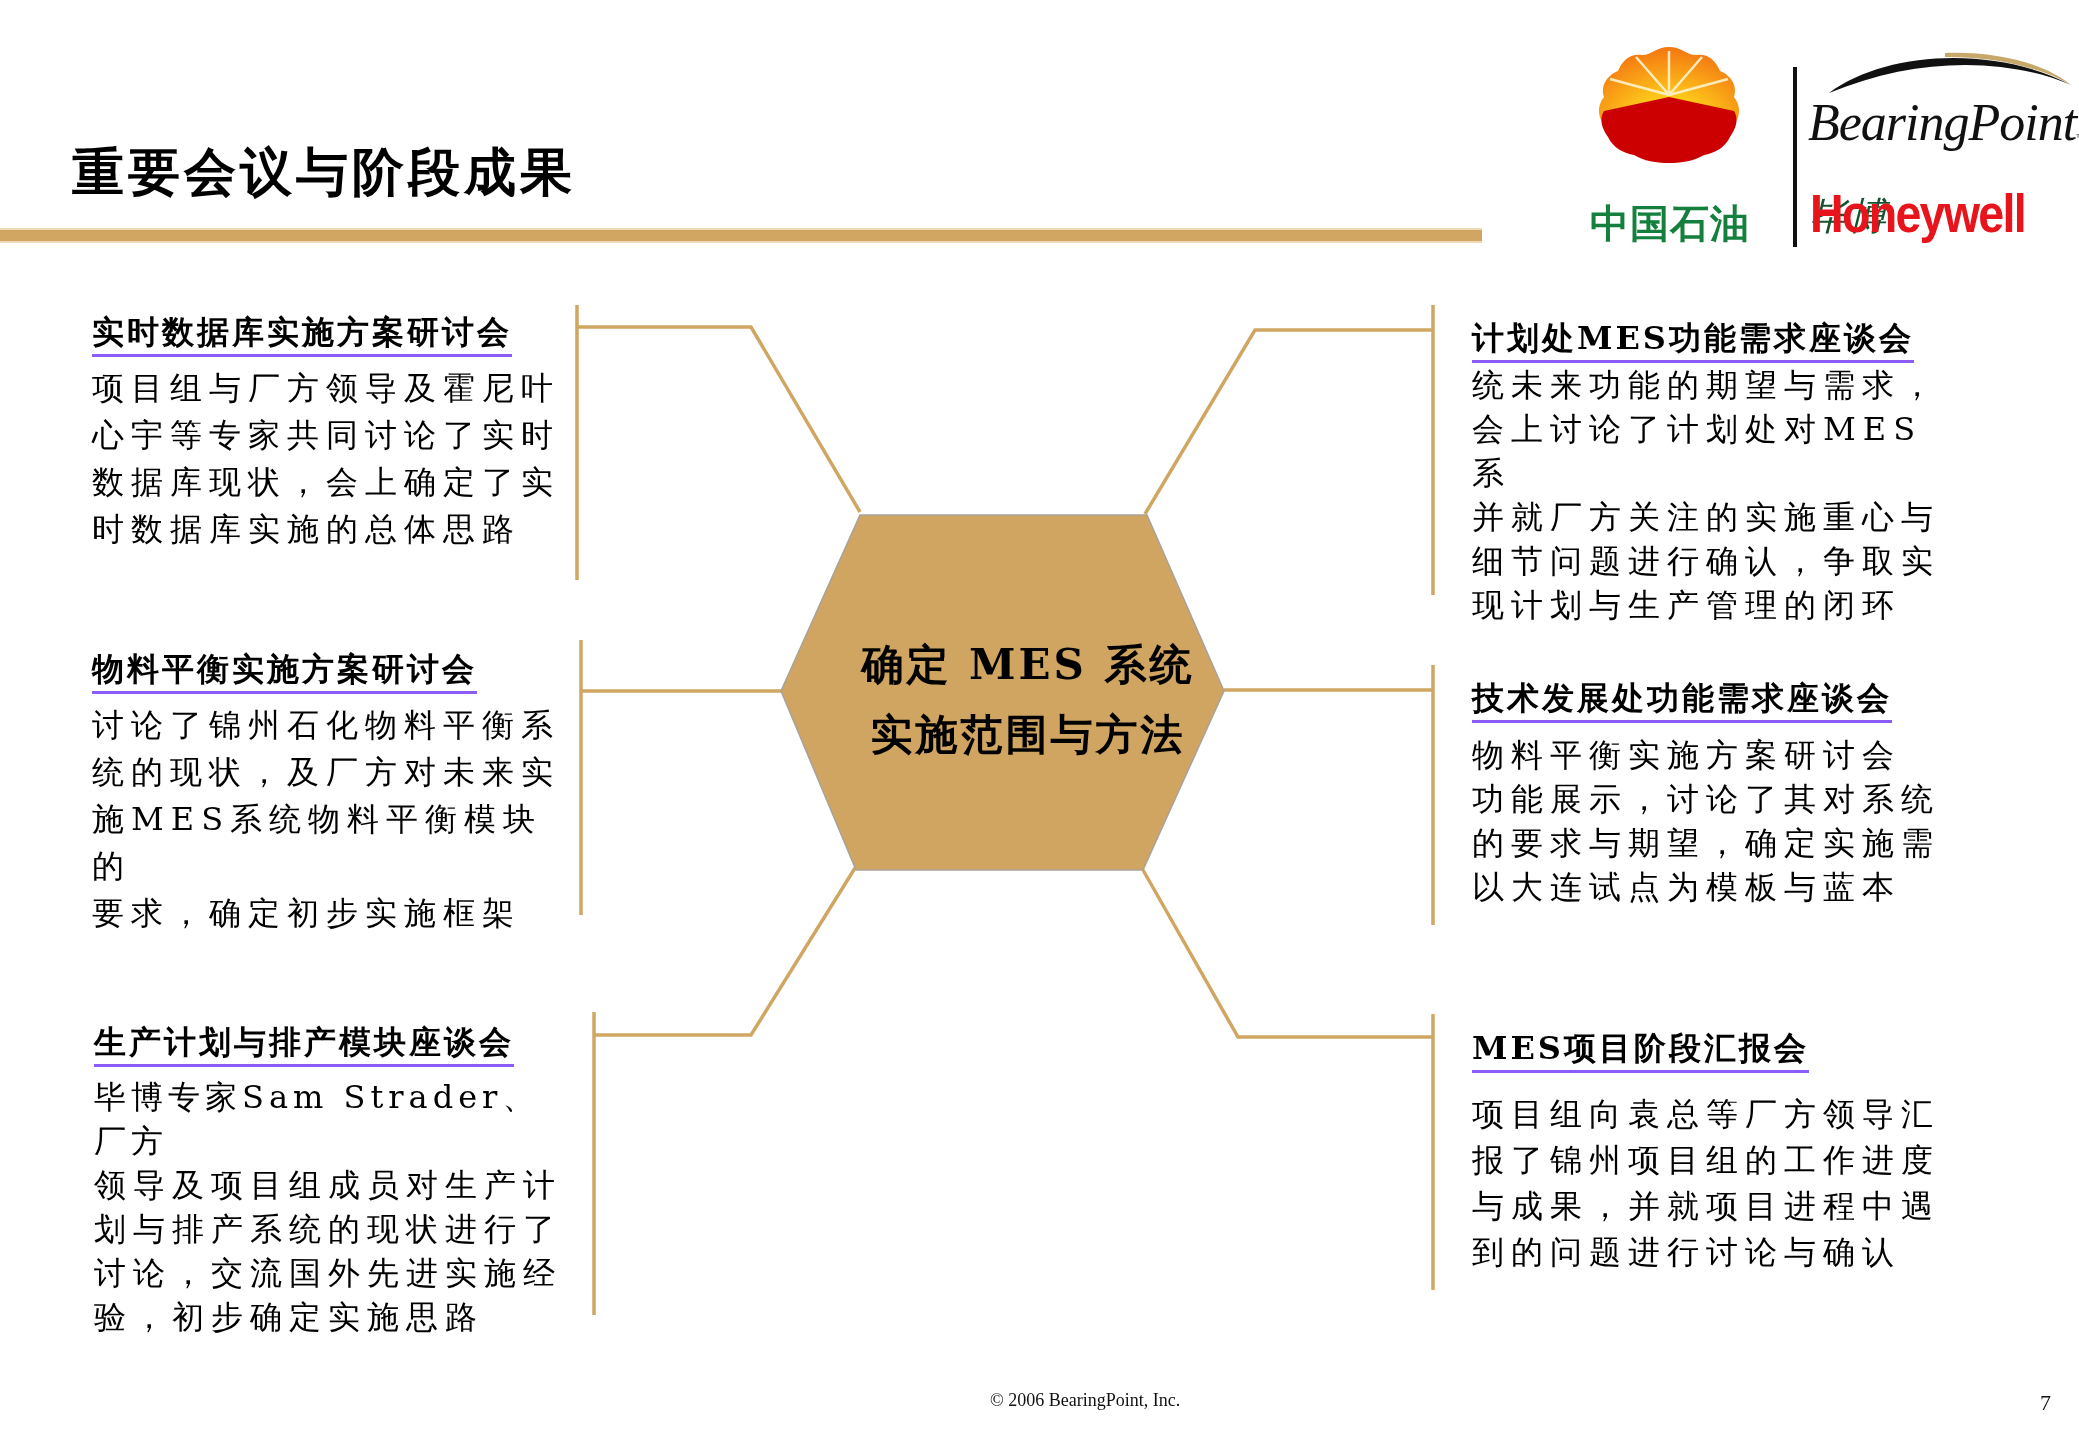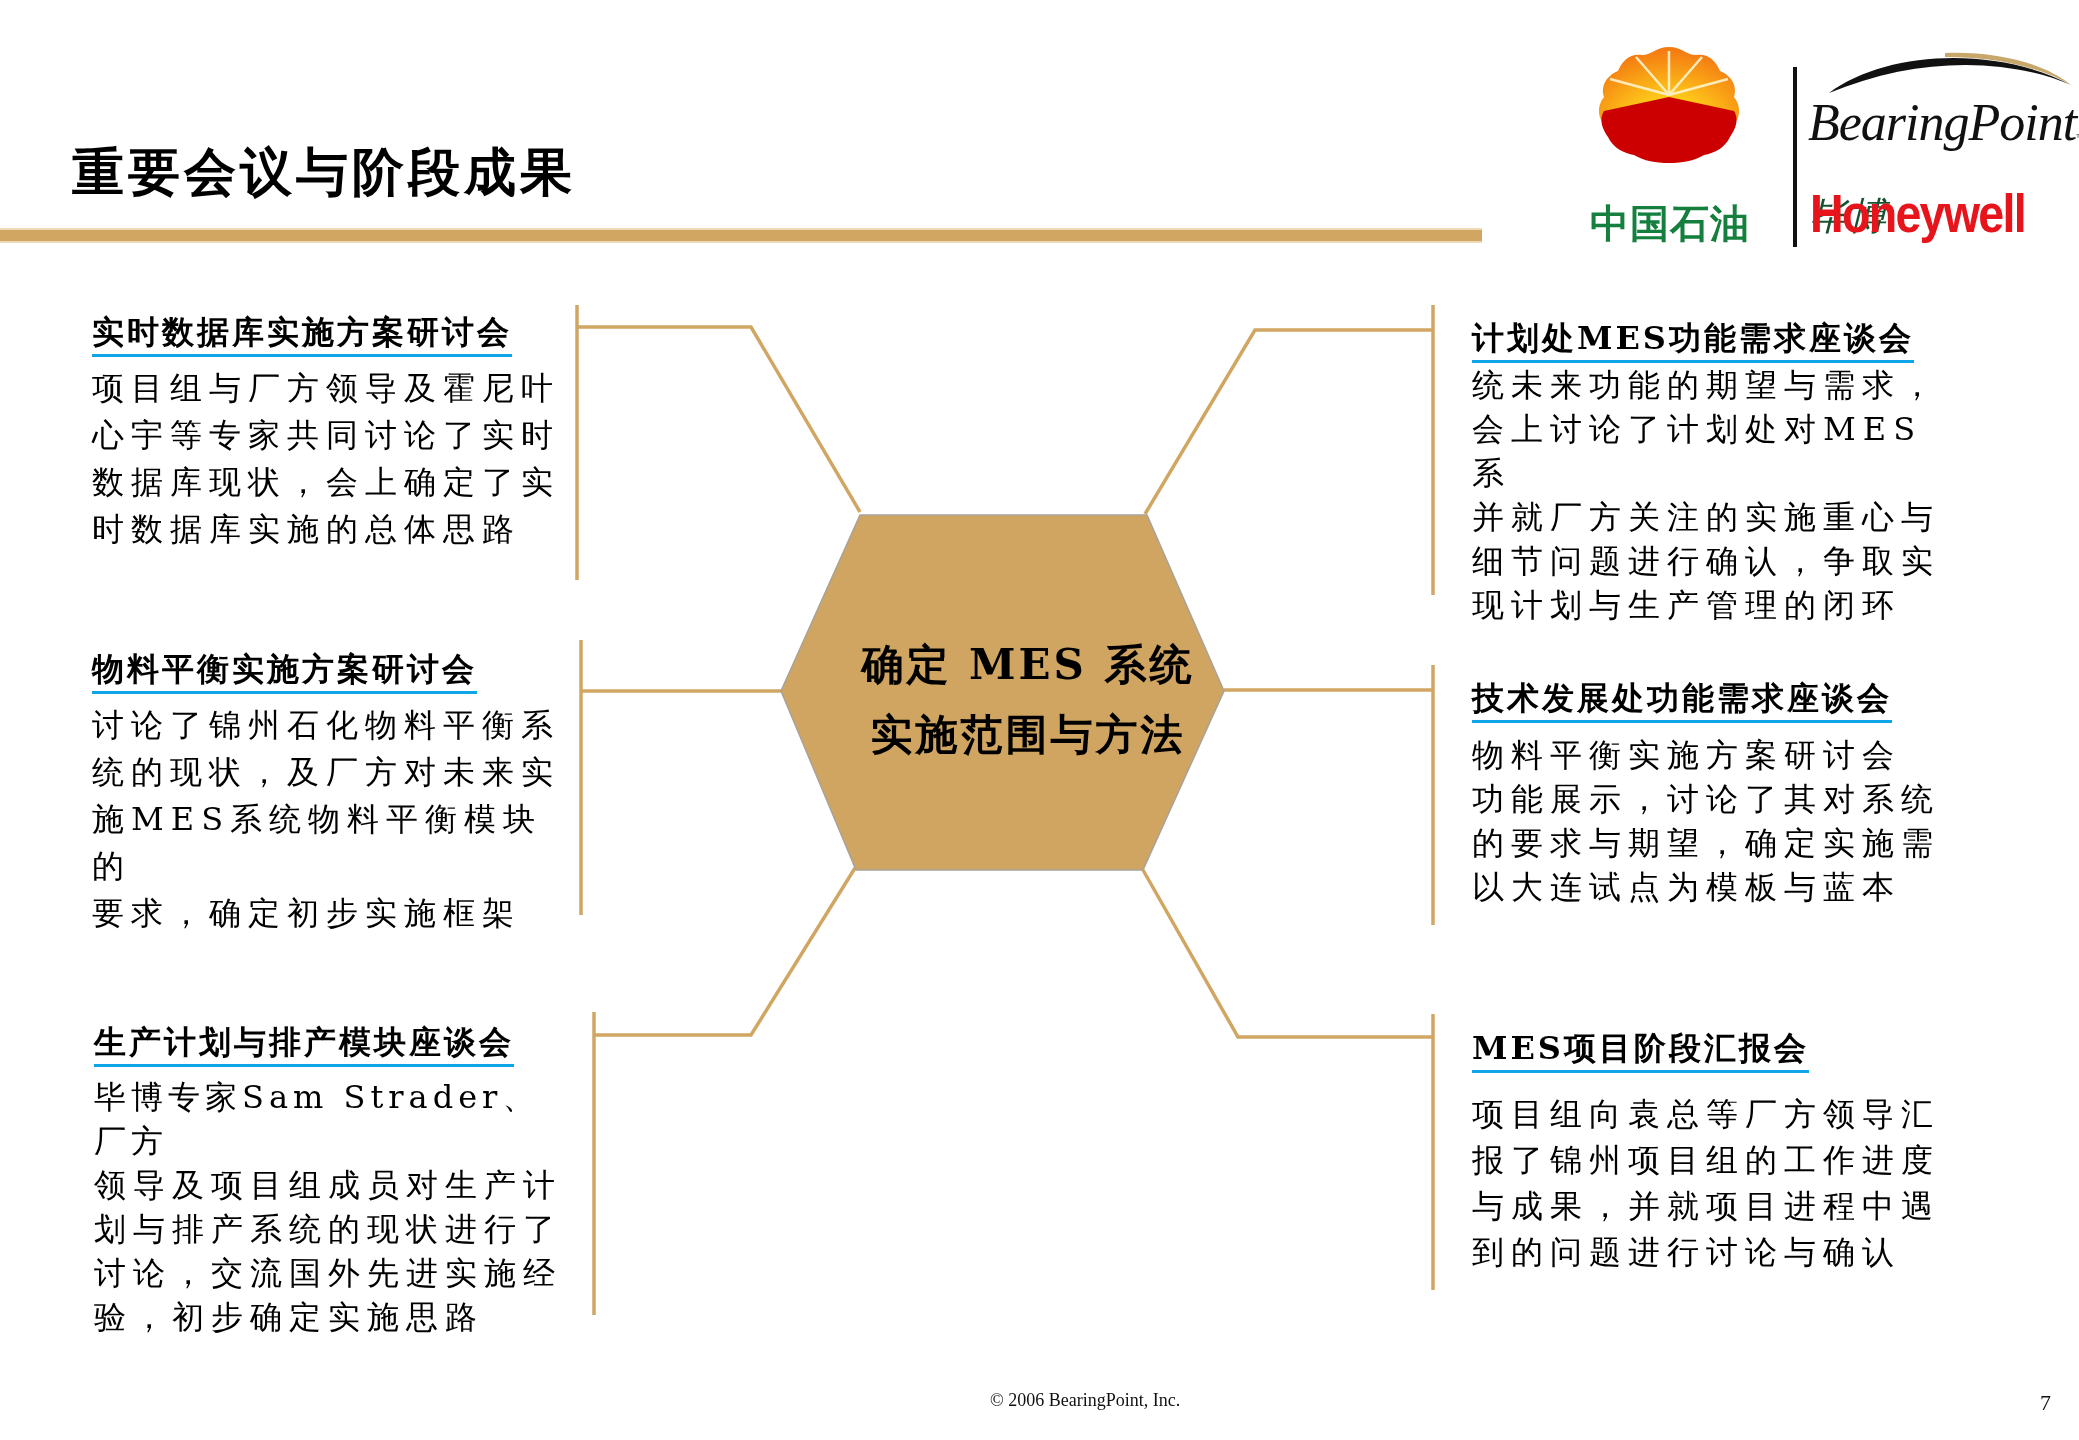--- a/index.html
+++ b/index.html
@@ -22,21 +22,21 @@
            font-size:38px; color:#14532d;margin-top:48px; }
   .honeywell { position:absolute; left:220px; top:138px; font-family:"Liberation Sans","DejaVu Sans",sans-serif;
                font-weight:bold; font-size:53px; color:#e8141c; letter-spacing:-2px; transform:scaleX(0.88);
                transform-origin:left top; }
   svg.connectors { position:absolute; left:0; top:0; width:2079px; height:1440px; }
   .hex-label { position:absolute; left:828px; top:630px; width:400px; text-align:center;
                font-size:42px; font-weight:bold; line-height:70px; letter-spacing:3px; }
   .hex-label span { display:block; }
   .card { position:absolute; width:480px; }
   .card-title { display:inline-block; font-size:32px; font-weight:bold; letter-spacing:3px;
-                border-bottom:3px solid #0ea5e9; padding-bottom:2px; line-height:40px; white-space:nowrap; }
+                border-bottom:3px solid #8b5cf6; padding-bottom:2px; line-height:40px; white-space:nowrap; }
   .card-body { font-size:32px; line-height:47px; letter-spacing:7px; margin-top:8px; }
   .card.right .card-body { line-height:44px; }
   .footer-copy { position:absolute; left:990px; top:1390px; font-family:"Liberation Serif","DejaVu Serif",serif;
                  font-size:18px; color:#111; }
   .page-number { position:absolute; left:2040px; top:1390px; font-family:"Liberation Serif","DejaVu Serif",serif;
                  font-size:22px; color:#111; }
 </style>
 </head>
 <body>
 

